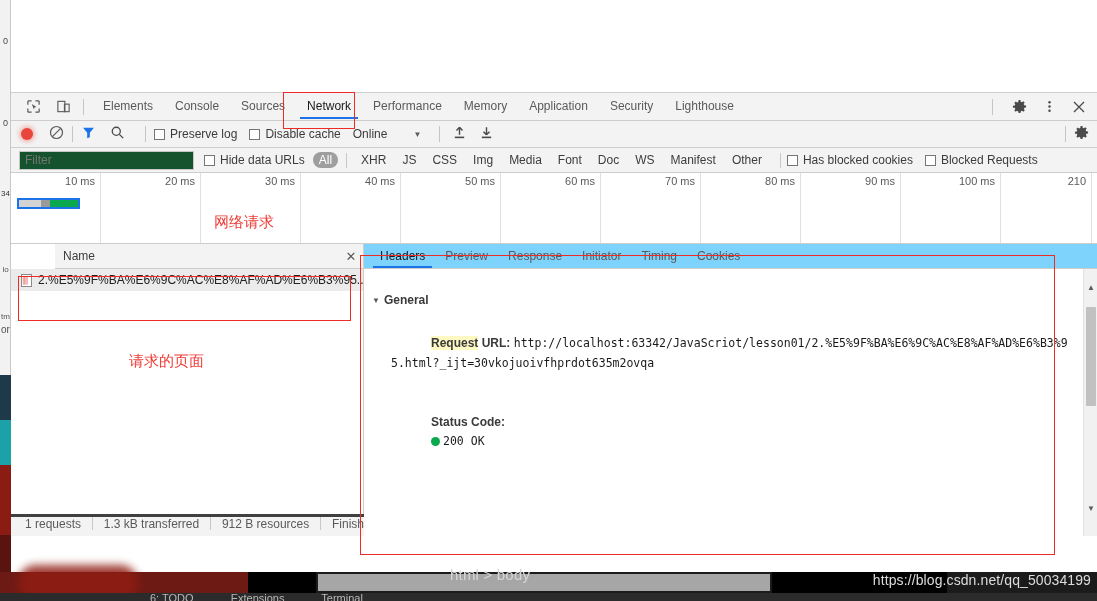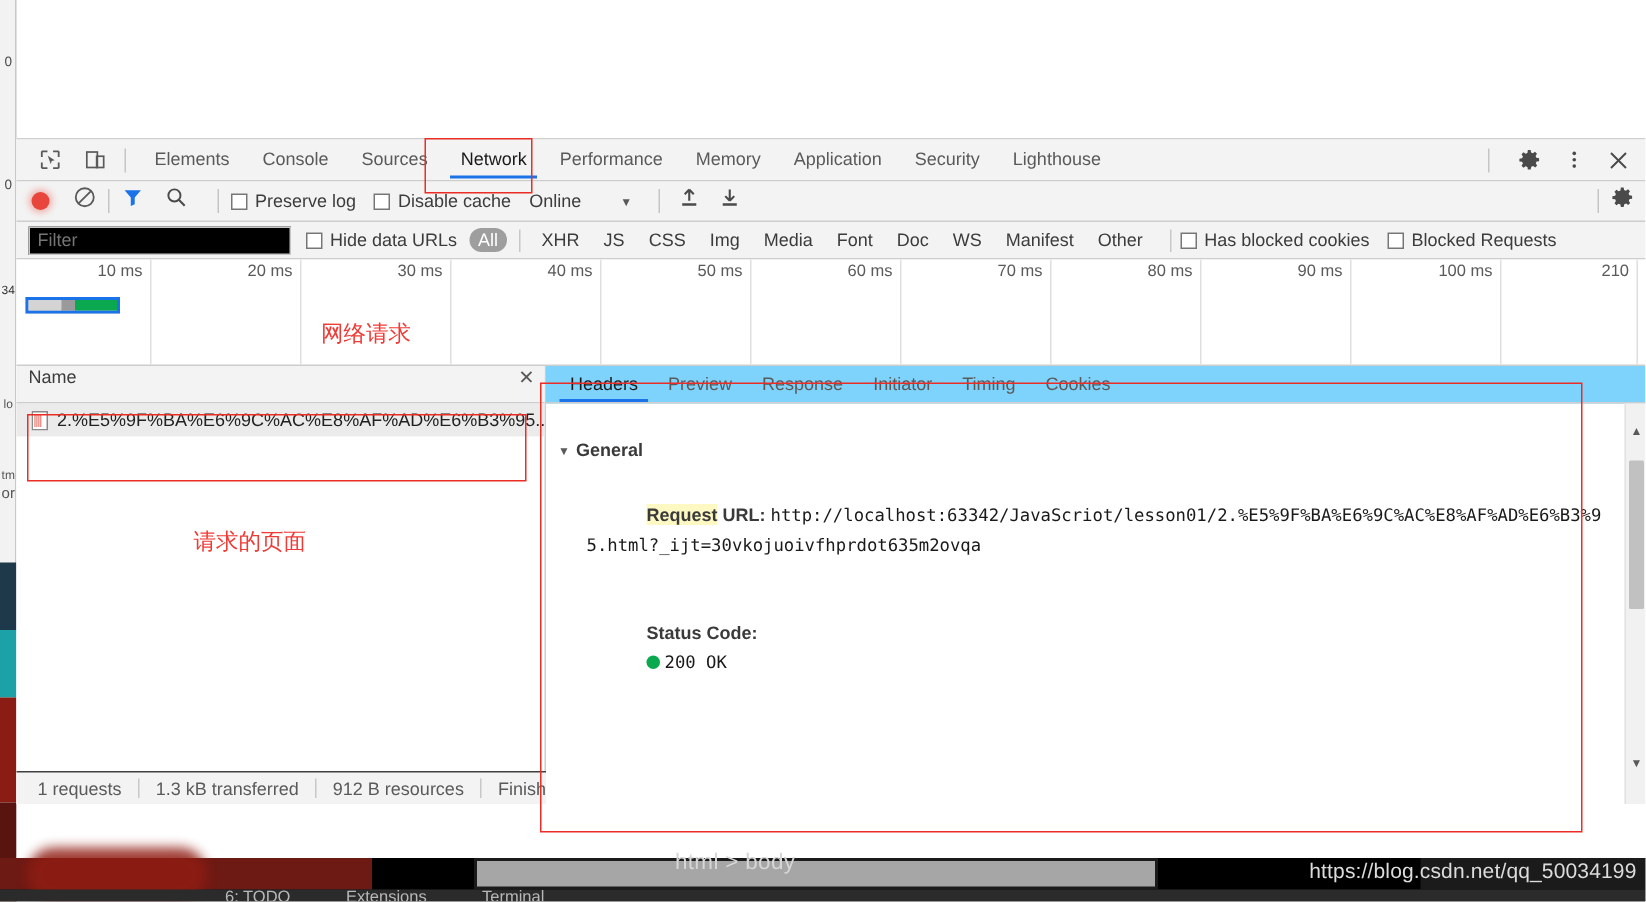--- a/index.html
+++ b/index.html
@@ -110,21 +110,21 @@
   .caret-dn { margin-left:26px; font-size:8px; color:#5a5a5a; }
 
   
   .dt-filterbar {
     position:relative; height:25px; background:#f3f3f3;
     border-bottom:1px solid #cdcdcd;
     display:flex; align-items:center;
   }
   .filter-input {
     width:175px; height:19px; margin-left:8px; border:1px solid #c6c6c6;
-    background:#000000; font-size:12px; color:#9a9a9a; padding:0 5px; line-height:17px;
+    background:#14532d; font-size:12px; color:#9a9a9a; padding:0 5px; line-height:17px;
     font-family:"Liberation Sans", sans-serif;
   }
   .type-pill {
     font-size:12px; color:#3c3c3c; padding:1px 6px; border-radius:9px; cursor:pointer;
     margin:0 2px;
   }
   .type-pill.sel { background:#9e9e9e; color:#fff; }
   .vsep { width:1px; height:15px; background:#c8c8c8; margin:0 6px; }
 
   
@@ -154,21 +154,21 @@
 
   
   .dt-body { position:relative; height:292px; display:flex; }
 
   .req-pane {
     width:353px; background:#fff; border-right:1px solid #cdcdcd;
     position:relative; display:flex; flex-direction:column;
   }
   .req-head {
     height:25px; background:#f3f3f3; border-bottom:1px solid #cdcdcd;
-    display:flex; align-items:flex-start; font-size:12px; color:#3c3c3c;
+    display:flex; align-items:center; font-size:12px; color:#3c3c3c;margin-left:44px;
   }
   .req-head .name-col { padding-left:8px; flex:1; }
   .req-close { width:24px; text-align:center; color:#5a5a5a; font-size:13px; cursor:pointer; }
   .req-row {
     height:22px; background:#ebebeb; display:flex; align-items:center;
     font-size:12px; color:#222; padding-left:10px; cursor:pointer; overflow:hidden;
   }
   .file-icon { width:11px; height:13px; margin-right:6px; flex:0 0 auto; }
   .anno-zh-2 {
     position:absolute; left:118px; top:108px; font-size:15px; color:#ef3b36;
@@ -216,22 +216,22 @@
   .det-scroll .arrow-up, .det-scroll .arrow-dn {
     position:absolute; left:0; width:14px; height:14px; text-align:center;
     font-size:8px; color:#5a5a5a; line-height:14px;
   }
   .det-scroll .arrow-up { top:12px; }
   .det-scroll .arrow-dn { bottom:20px; }
 
   
   .dt-status {
     position:absolute; left:0; bottom:0; width:353px; height:22px;
-    background:#f3f3f3; border-top:1px solid #404040;
-    display:flex; align-items:center; font-size:12px; color:#5a5a5a;
+    background:#f3f3f3; border-top:3px solid #404040;
+    display:flex; align-items:flex-start; font-size:12px; color:#5a5a5a;
     padding-left:14px; z-index:5;
   }
   .dt-status .st { white-space:nowrap; }
   .dt-status .dot-sep { width:1px; height:13px; background:#c8c8c8; margin:0 11px; }
 
   
   .red-box { position:absolute; border:1.6px solid #ec2d25; pointer-events:none; z-index:40; }
 </style>
 </head>
 <body>

